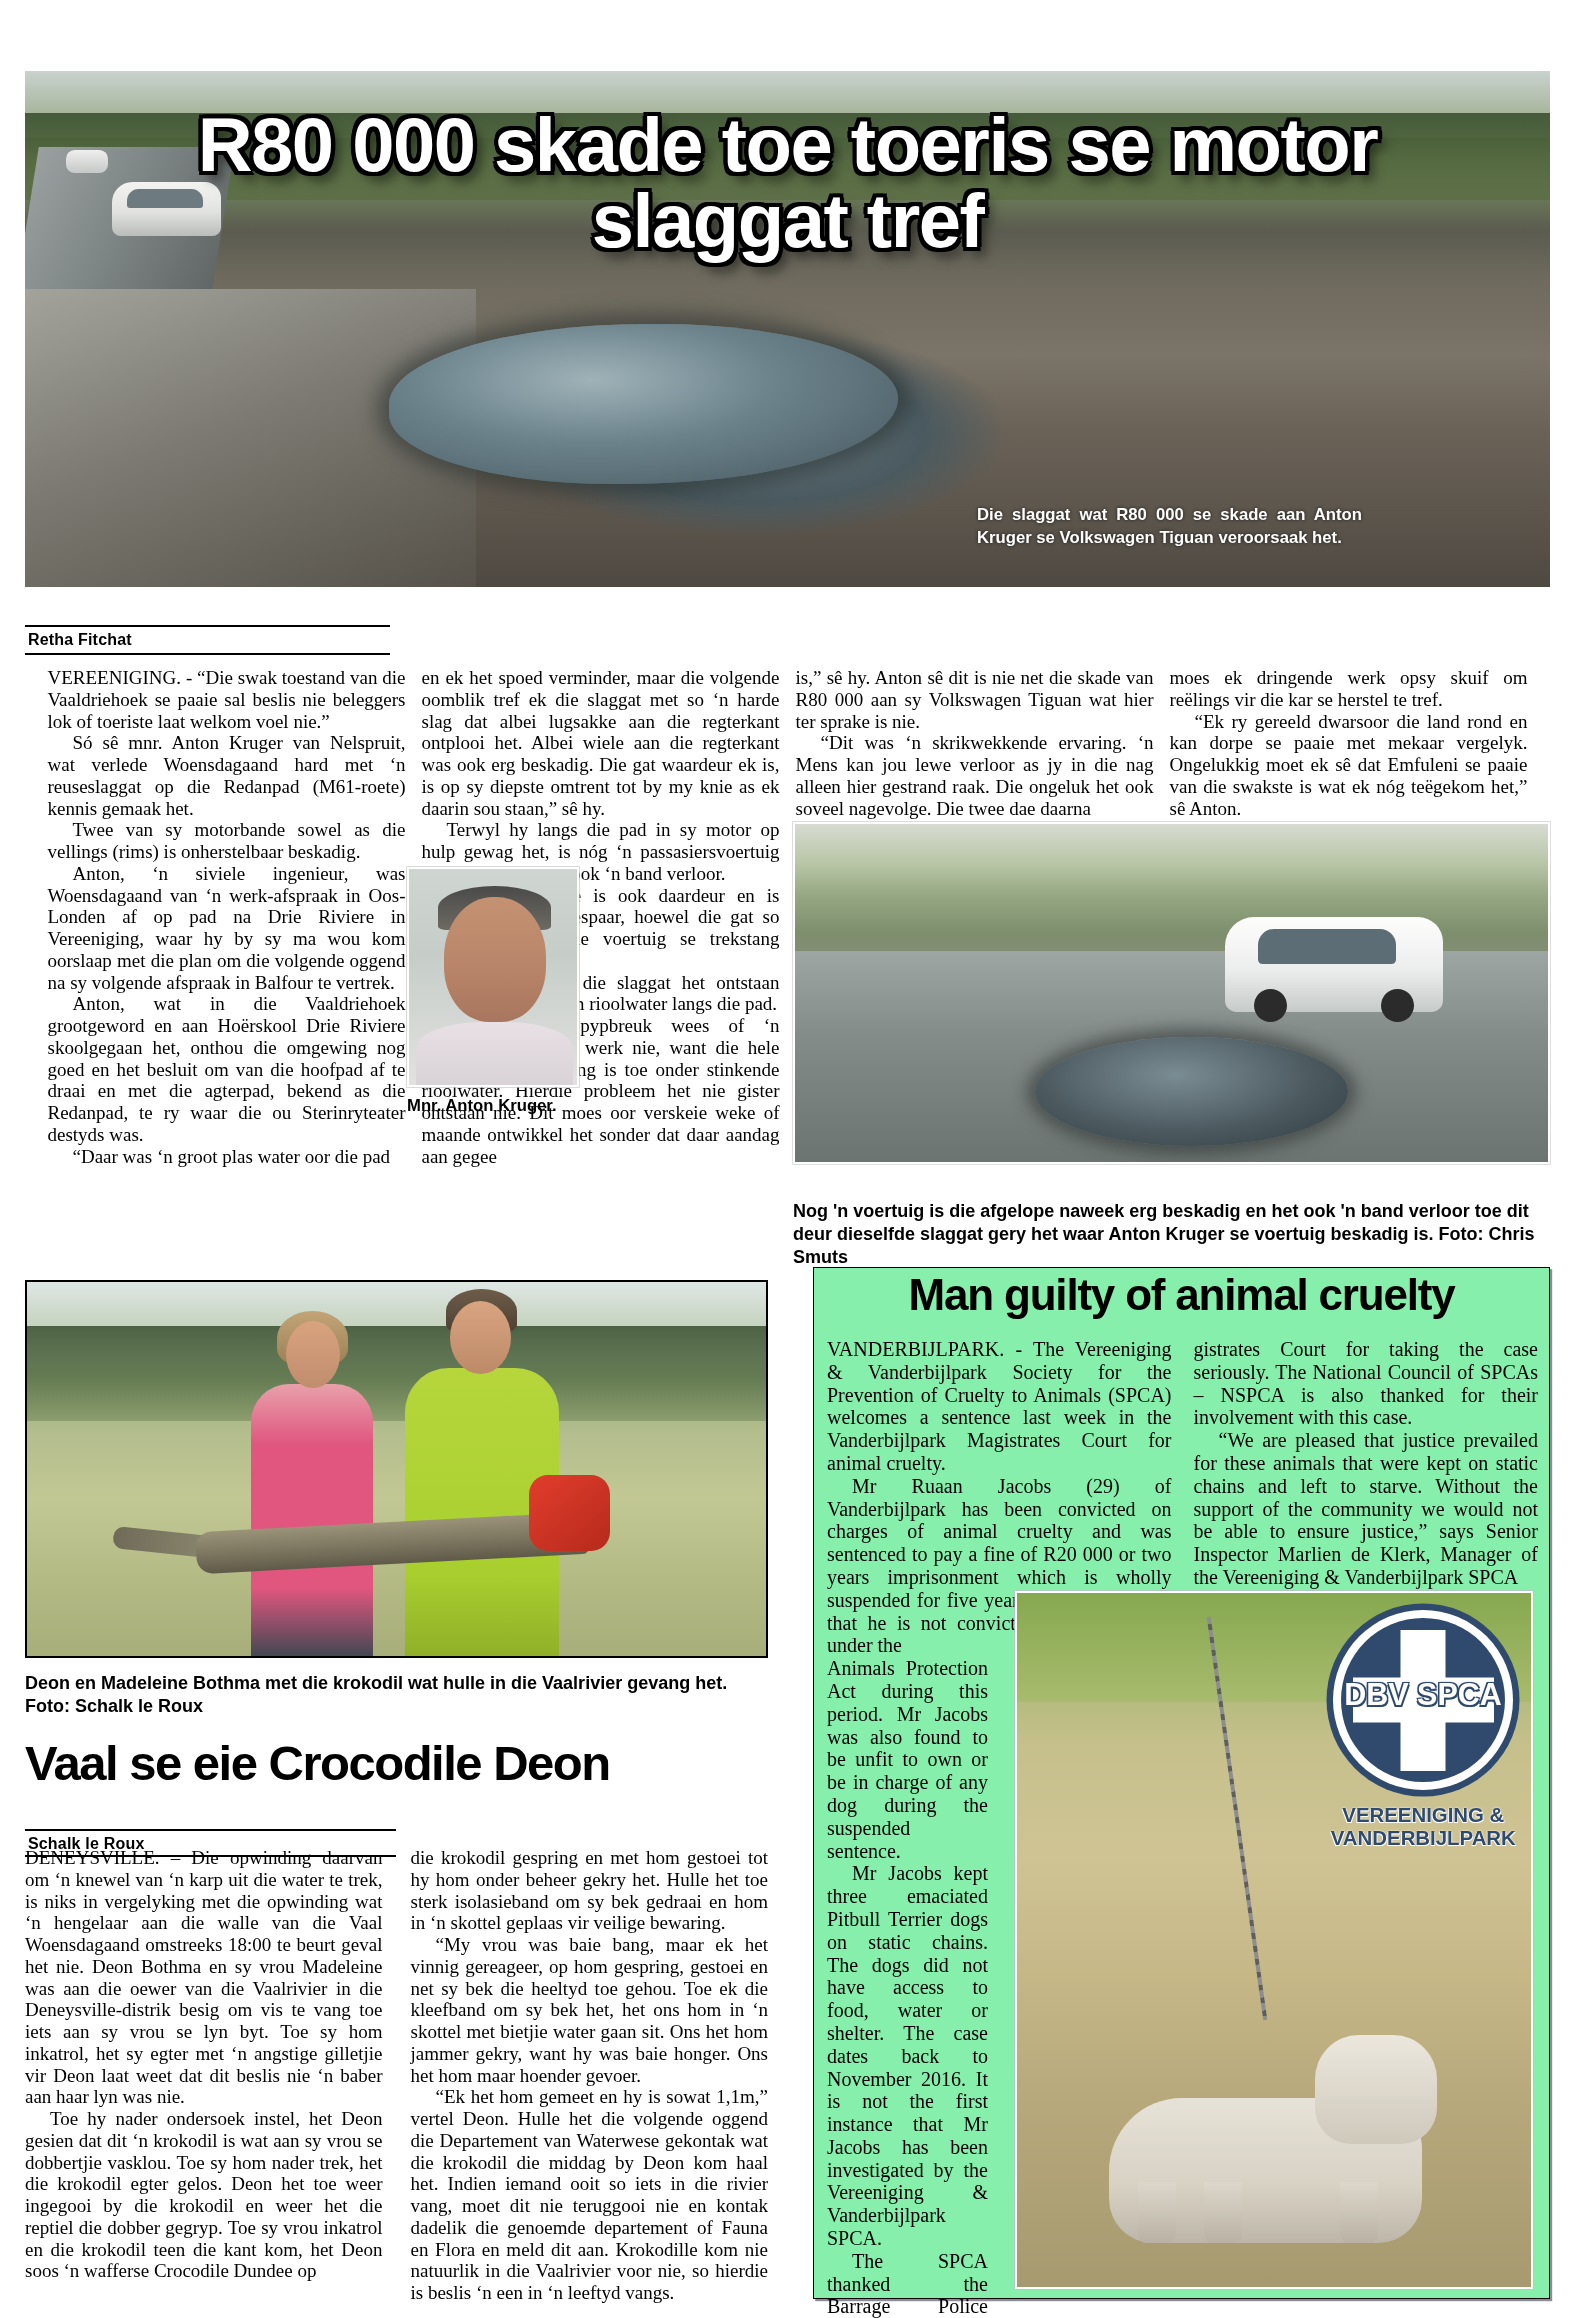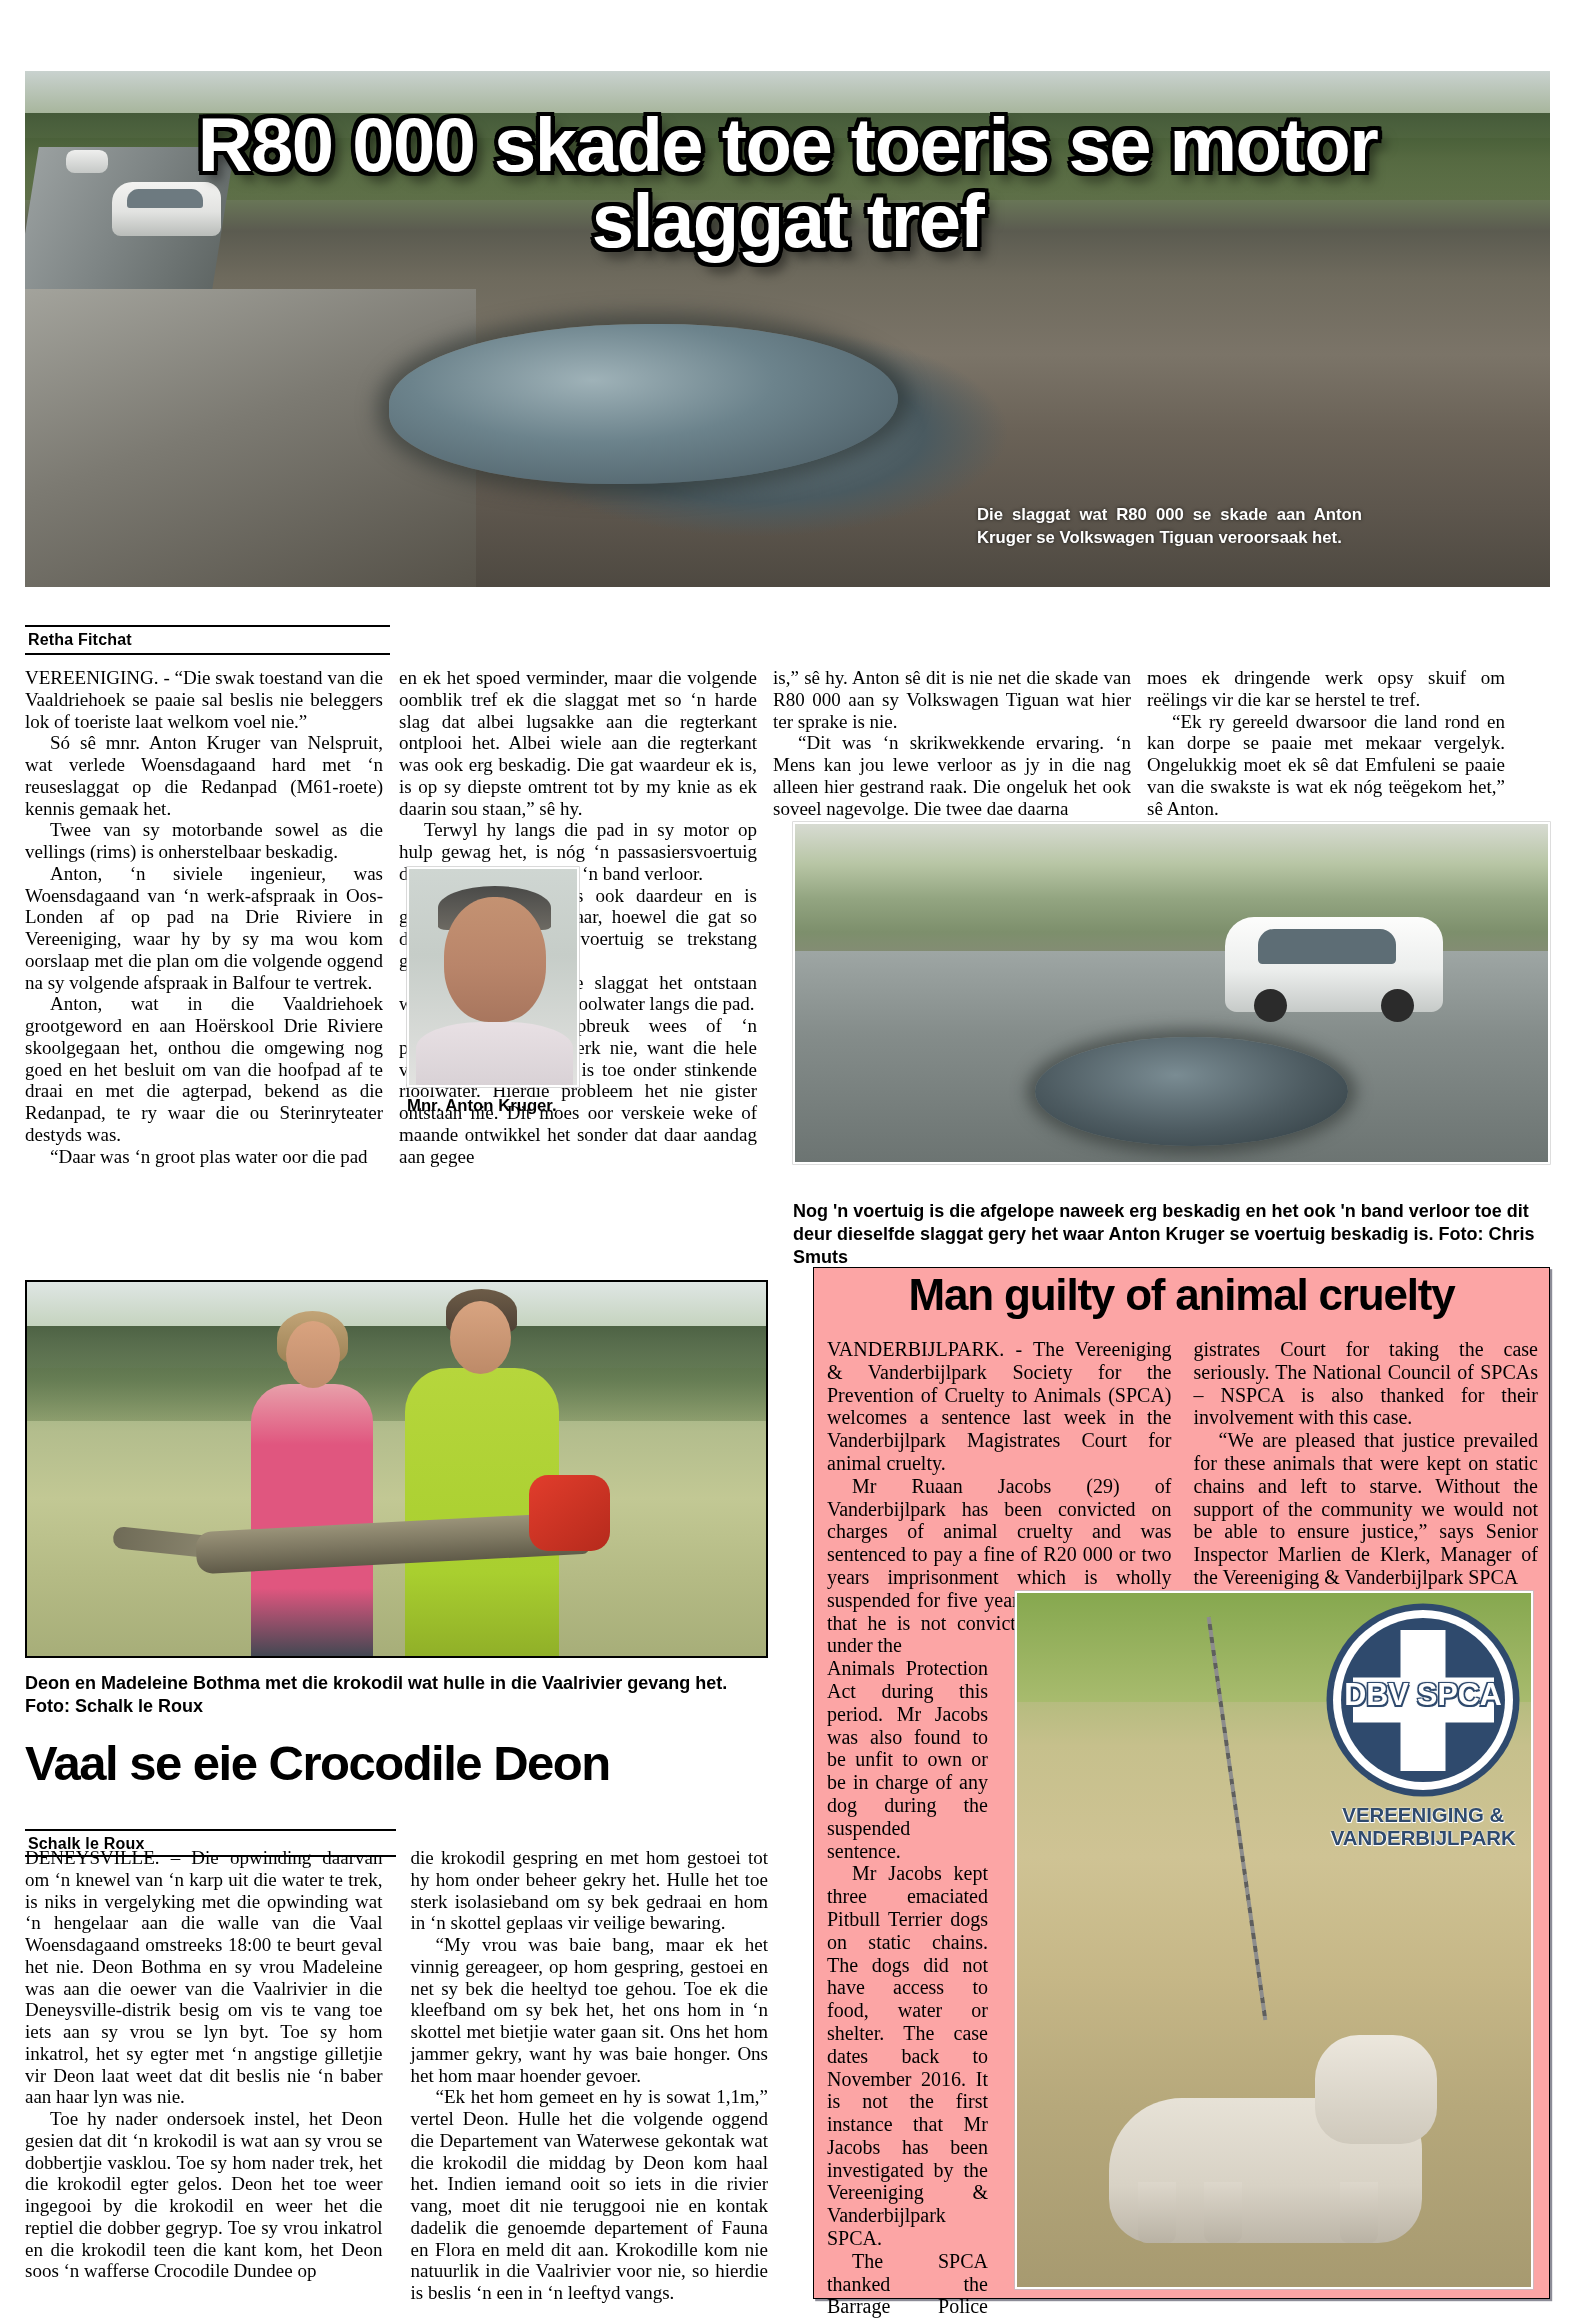--- a/index.html
+++ b/index.html
@@ -144,21 +144,21 @@
   .byline-box {
     border-top: 2.2px solid #000; border-bottom: 2.2px solid #000;
     padding: 4.4px 0 3.6px 2.9px; width: 365px;
   }
   .byline {
     font-family: "Liberation Sans", sans-serif;
     font-weight: 700; font-size: 16px; letter-spacing: 0.2px;
   }
   .cols1 {
     position: absolute; top: 42px; left: 0; width: 1525px;
-    display: flex; gap: 16px;
+    display: flex; gap: 16px; justify-content: center;
   }
   .col { width: 358px; }
   p.body {
     font-family: "Liberation Serif", serif;
     font-size: 19px; line-height: 1.145;
     text-align: justify; text-indent: 25px;
     hyphens: manual;
   }
   p.body.noind { text-indent: 0; }
 
@@ -325,21 +325,21 @@
   }
   .croc-cols {
     position: absolute; left: 25px; top: 1847px; width: 743px;
     display: flex; gap: 28px;
   }
 
   
   .spca-box {
     position: absolute; left: 813px; top: 1267px;
     width: 737px; height: 1032px;
-    background: #fca5a5;
+    background: #86efac;
     border: 1.5px solid #000;
     box-shadow: 2.2px 2.2px 0 0 #8c8c97;
     padding-left: 44px;
   }
   .spca-head {
     position: absolute; left: 11.6px; top: 4.4px; right: 11.6px;
     font-family: "Liberation Sans", sans-serif;
     font-weight: 700; font-size: 44px; letter-spacing: -1.2px;
     text-align: center; line-height: 1.05;
   }

